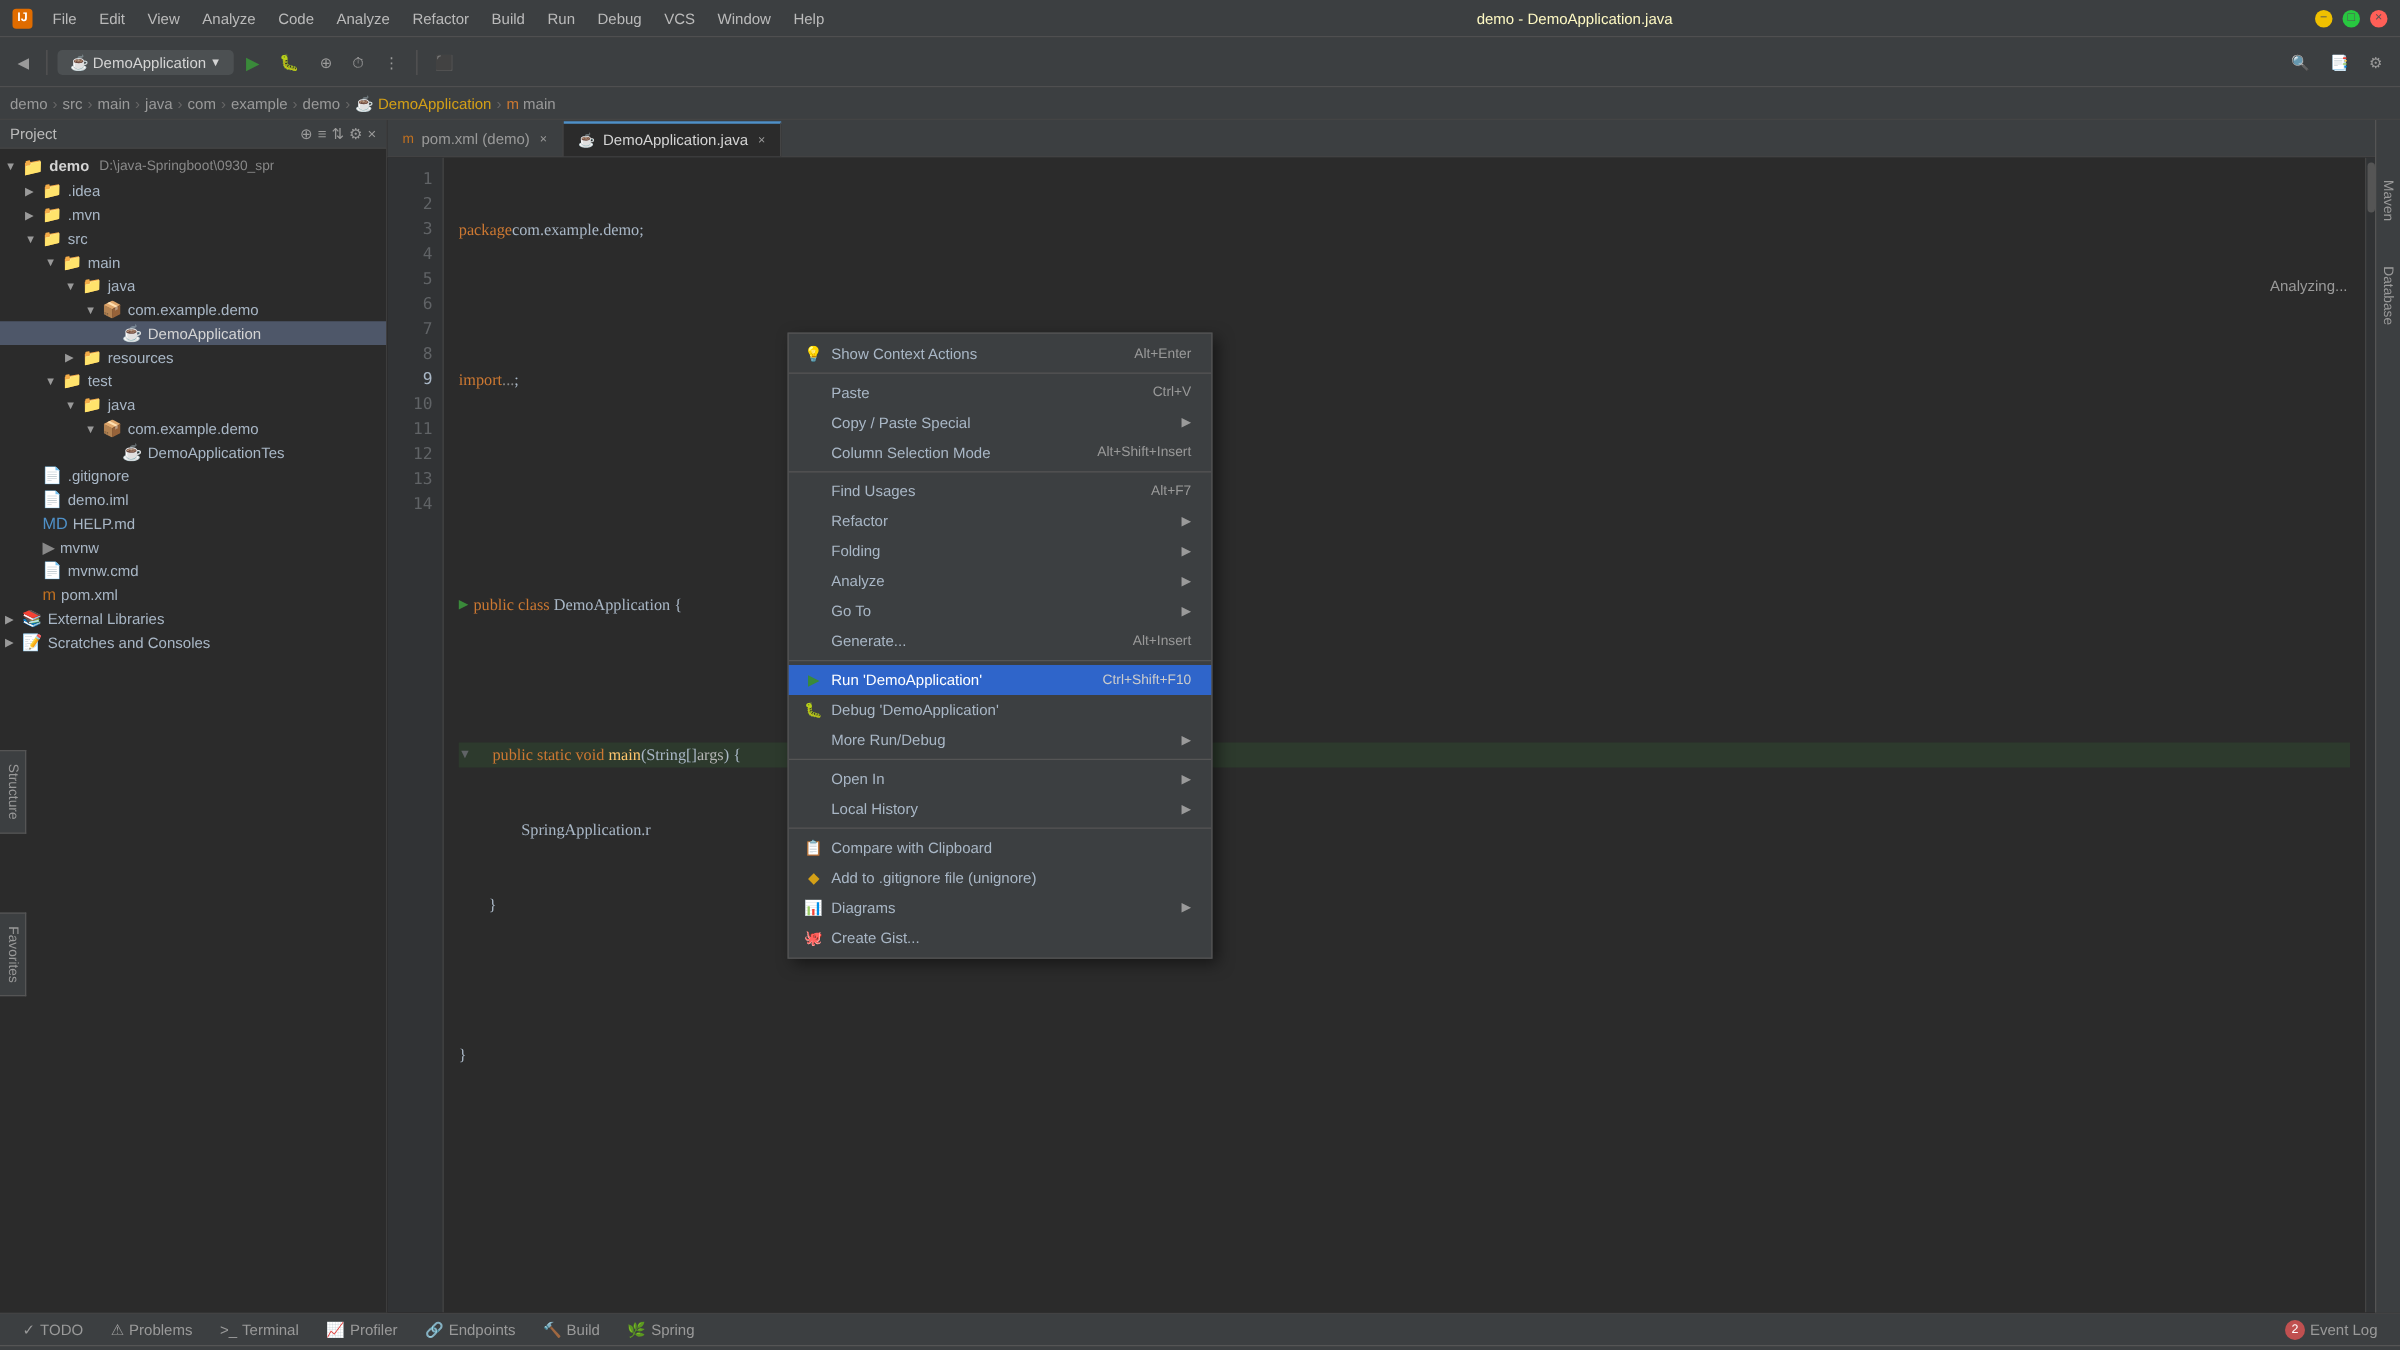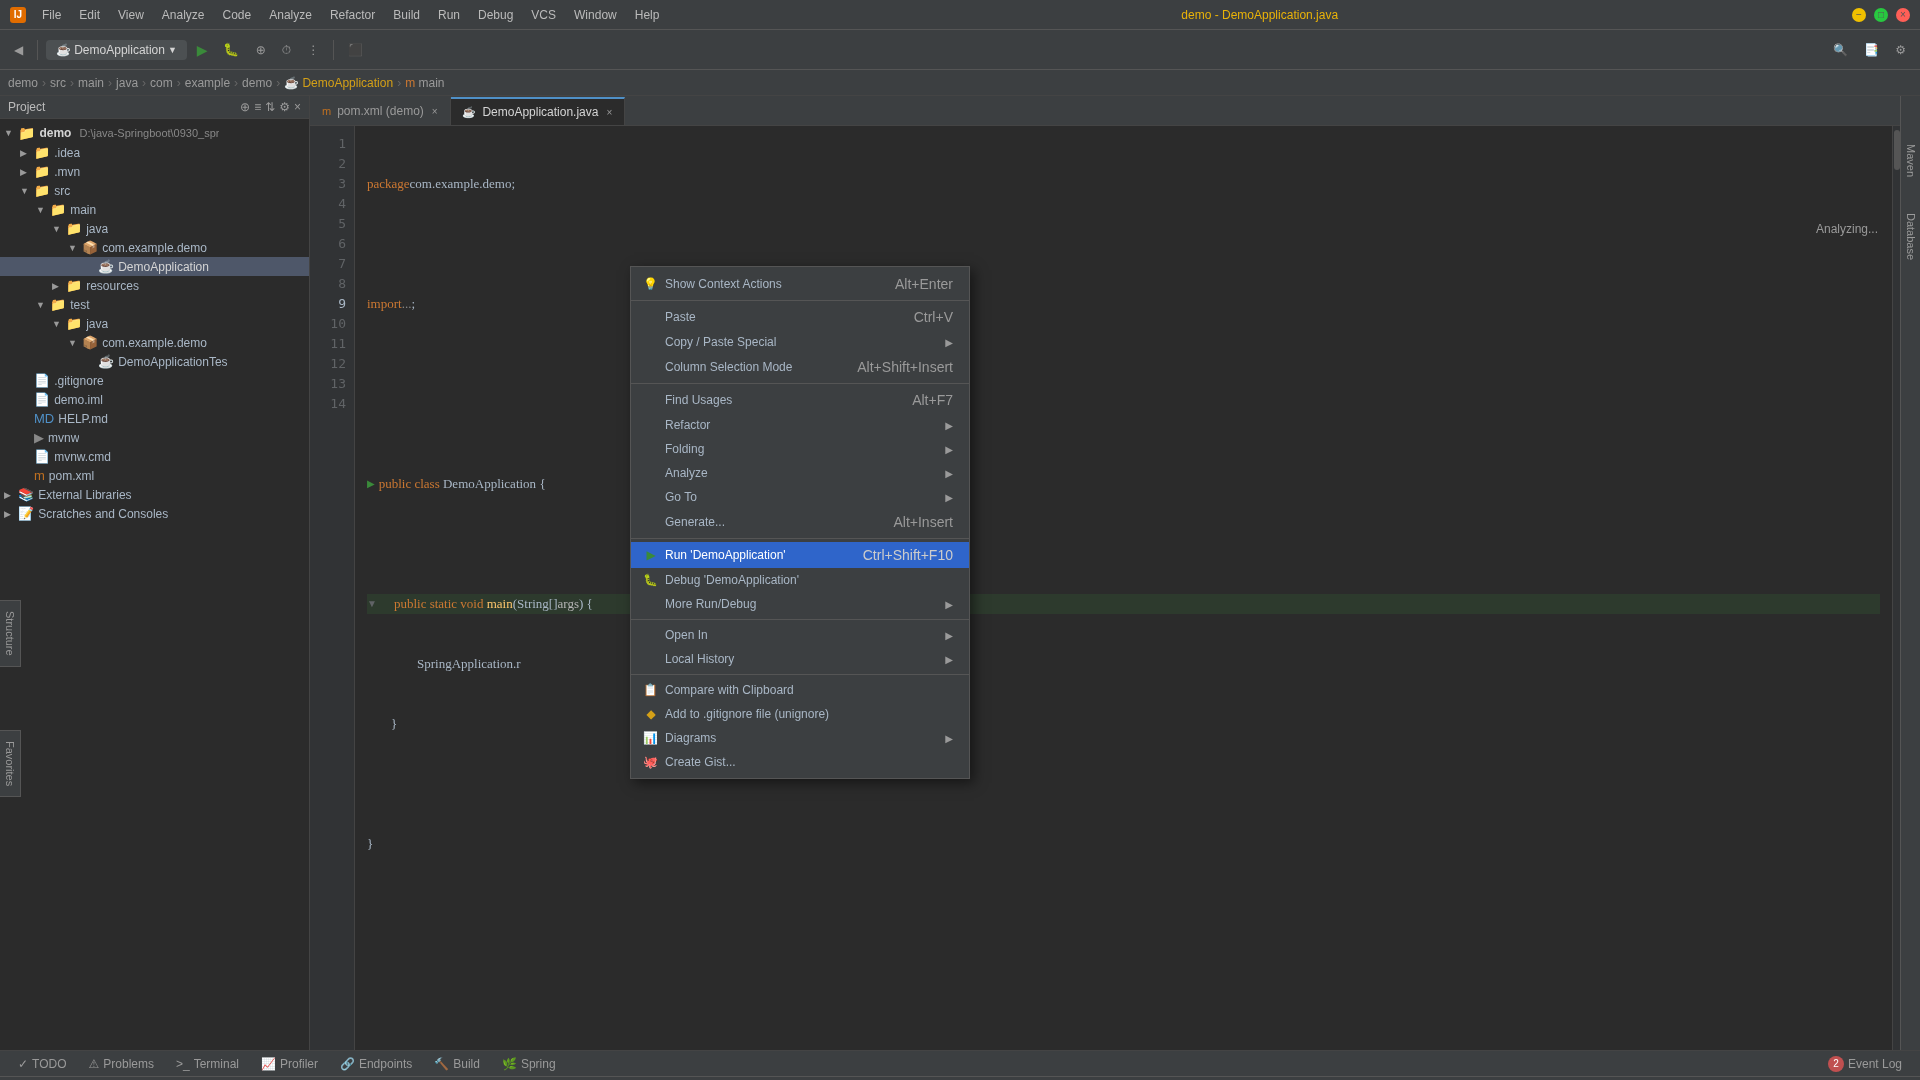--- a/index.html
+++ b/index.html
@@ -4,21 +4,21 @@
   <style>
     * { margin: 0; padding: 0; box-sizing: border-box; }
     body { font-family: 'Segoe UI', Arial, sans-serif; font-size: 12px; background: #2b2b2b; color: #a9b7c6; width: 1920px; height: 1080px; overflow: hidden; }
 
     
     #title-bar { background: #3c3f41; height: 30px; display: flex; align-items: center; justify-content: space-between; padding: 0 10px; border-bottom: 1px solid #555; }
     #title-bar .title-left { display: flex; align-items: center; gap: 8px; }
     #title-bar .app-icon { width: 16px; height: 16px; background: #e06c00; border-radius: 3px; font-size: 10px; color: white; display: flex; align-items: center; justify-content: center; font-weight: bold; }
     #title-bar .menu-bar { display: flex; gap: 2px; }
     #title-bar .menu-item { padding: 3px 8px; color: #bbb; cursor: pointer; border-radius: 3px; font-size: 12px; }
-    #title-bar .title-center { color: #eab308; font-size: 12px; }
+    #title-bar .title-center { color: #fef9c3; font-size: 12px; }
     #title-bar .window-controls { display: flex; gap: 8px; }
     #title-bar .win-btn { width: 14px; height: 14px; border-radius: 50%; display: flex; align-items: center; justify-content: center; font-size: 10px; color: #555; cursor: pointer; }
     #title-bar .win-btn.minimize { background: #f0c000; }
     #title-bar .win-btn.maximize { background: #28c840; }
     #title-bar .win-btn.close { background: #ff5f57; }
 
     
     #toolbar { background: #3c3f41; height: 40px; display: flex; align-items: center; padding: 0 8px; border-bottom: 1px solid #555; gap: 4px; }
     #breadcrumb { background: #3c3f41; height: 26px; display: flex; align-items: center; padding: 0 8px; border-bottom: 1px solid #444; font-size: 12px; color: #9a9a9a; gap: 4px; }
     #breadcrumb span { color: #9a9a9a; }
@@ -64,21 +64,21 @@
     .code-line { display: flex; align-items: center; min-height: 20px; }
     .code-line .run-icon { color: #3a8a3a; font-size: 10px; margin-right: 4px; }
     .code-line .fold-icon { color: #606366; font-size: 10px; margin-right: 2px; }
     .hl-line { background: #2d3a2d; }
 
     
     #context-menu { position: absolute; top: 170px; left: 630px; width: 340px; background: #3c3f41; border: 1px solid #555; box-shadow: 4px 4px 12px rgba(0,0,0,0.5); z-index: 100; padding: 4px 0; }
     .ctx-item { display: flex; align-items: center; justify-content: space-between; padding: 5px 16px 5px 12px; cursor: pointer; font-size: 12px; color: #a9b7c6; }
     .ctx-item.highlighted { background: #2f65ca; color: white; }
     .ctx-item .ctx-label { display: flex; align-items: center; gap: 6px; }
-    .ctx-item .ctx-shortcut { color: #9a9a9a; font-size: 14px; text-align: center; }
+    .ctx-item .ctx-shortcut { color: #9a9a9a; font-size: 11px; text-align: center; }
     .ctx-item.highlighted .ctx-shortcut { color: #ccc; }
     .ctx-separator { height: 1px; background: #555; margin: 3px 0; }
     .ctx-item .arrow { font-size: 10px; color: #9a9a9a; }
     .ctx-item .ctx-icon { width: 16px; text-align: center; font-size: 12px; }
 
     
     #right-sidebar { width: 20px; background: #3c3f41; display: flex; flex-direction: column; align-items: center; padding-top: 40px; gap: 20px; border-left: 1px solid #555; }
     .right-tab { writing-mode: vertical-rl; text-orientation: mixed; font-size: 11px; color: #9a9a9a; cursor: pointer; padding: 8px 2px; }
 
     

